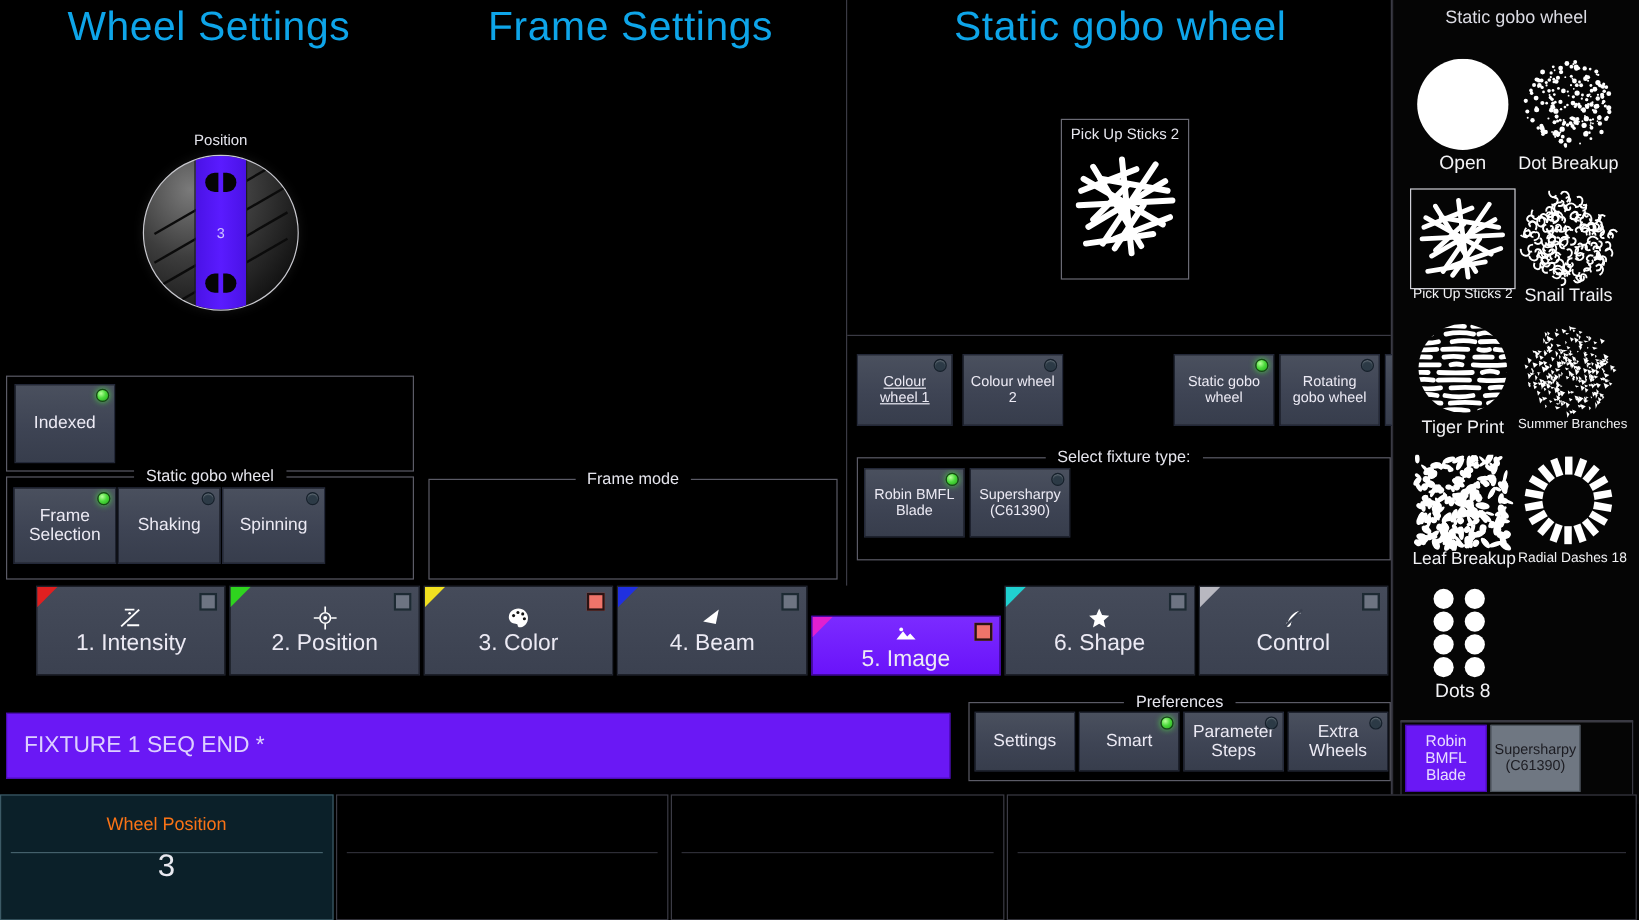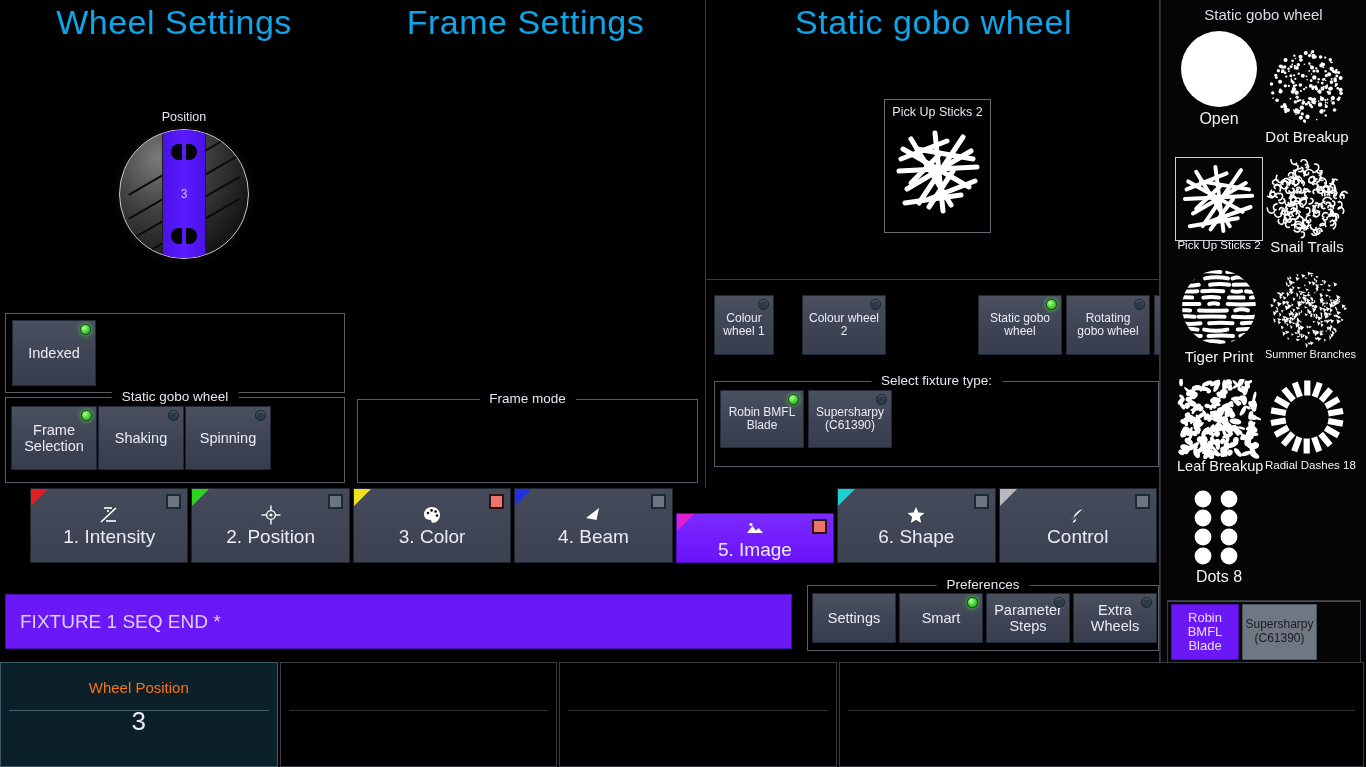--- a/index.html
+++ b/index.html
@@ -225,21 +225,21 @@
         <line x1="44" y1="80" x2="90" y2="62"></line>
         <line x1="20" y1="84" x2="76" y2="76"></line>
         <line x1="32" y1="30" x2="88" y2="40"></line>
         <line x1="54" y1="36" x2="26" y2="64"></line>
         <line x1="68" y1="52" x2="44" y2="88"></line>
       </g>
     </svg>
   </div>
 
   <div style="position:absolute;left:714px;top:295px;width:445px;height:60px;">
-    <div class="btn sm" style="position:absolute;left:0;top:0;width:60px;height:60px;">
+    <div class="btn sm" style="position:absolute;left:0;top:0;width:80px;height:60px;text-decoration:underline;">
       <span class="led"></span>
       <span>Colour wheel 1</span>
     </div>
     <div class="btn sm" style="position:absolute;left:88px;top:0;width:84px;height:60px;">
       <span class="led"></span>
       <span>Colour wheel 2</span>
     </div>
     <div class="btn sm" style="position:absolute;left:264px;top:0;width:84px;height:60px;">
       <span class="led on"></span>
       <span>Static gobo wheel</span>
@@ -263,21 +263,21 @@
       <span class="led"></span>
       <span>Supersharpy (C61390)</span>
     </div>
   </div>
 
   <div id="sidebar">
     <div class="sb-title">Static gobo wheel</div>
 
     <div class="gobo-grid" style="height:575px;">
 
-      <div class="gobo-cell" style="left:16px;top:8px;">
+      <div class="gobo-cell" style="left:16px;top:26px;">
         <div class="art">
           <svg width="84" height="80" viewBox="0 0 84 80">
               <circle cx="42" cy="38" r="38" fill="#ffffff"></circle>
             </svg>
         </div>
         <div class="cap2" style="font-size:16px">Open</div>
       </div>
 
       <div class="gobo-cell" style="left:104px;top:26px;">
         <div class="art">

